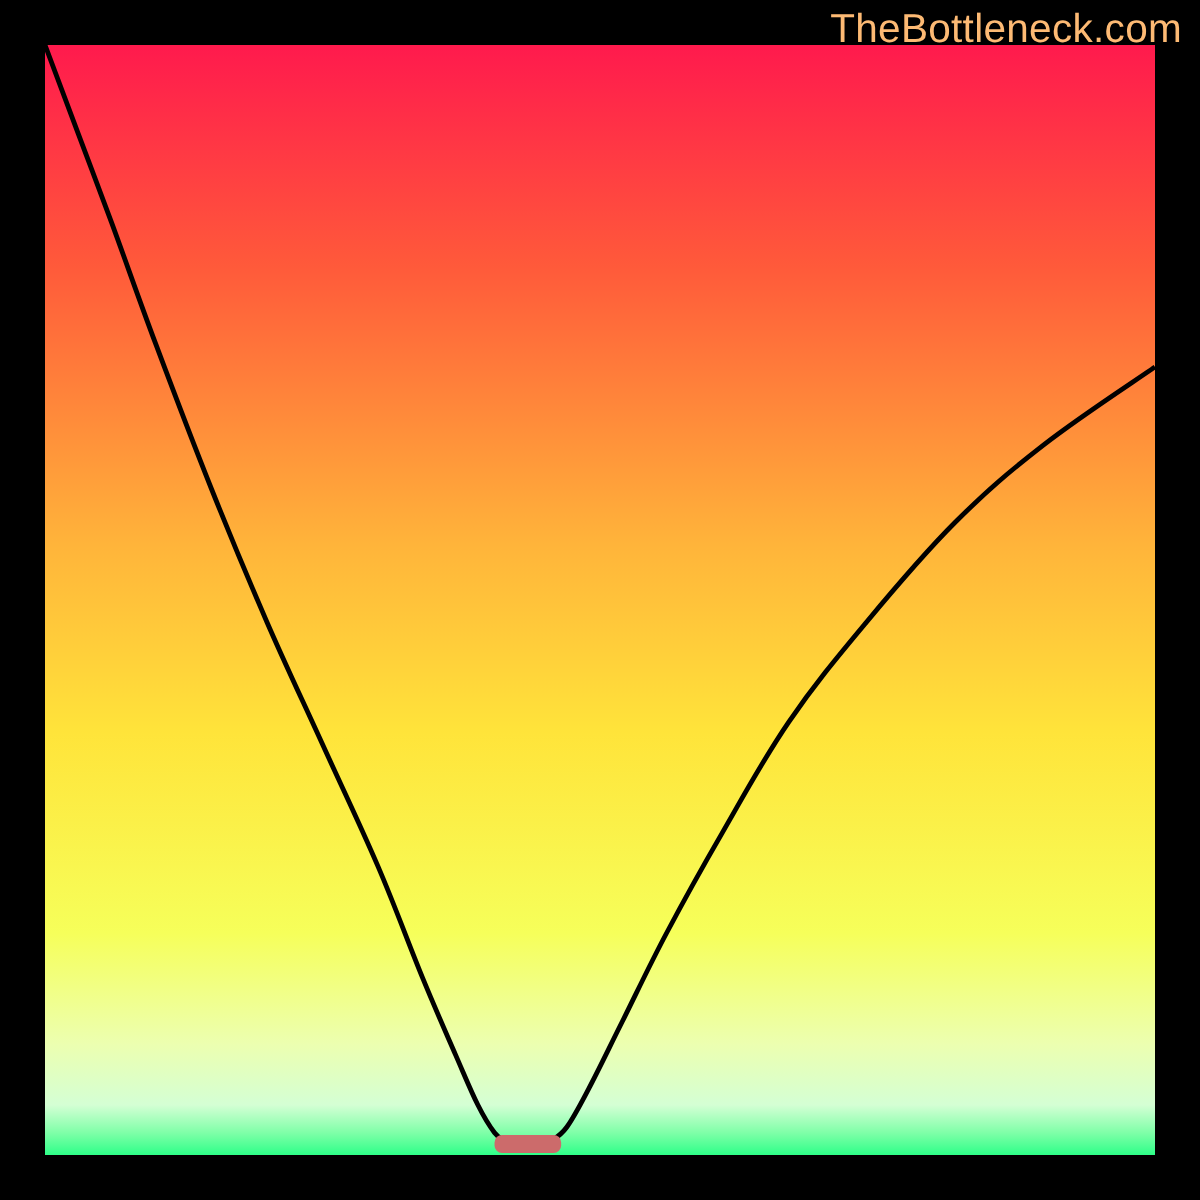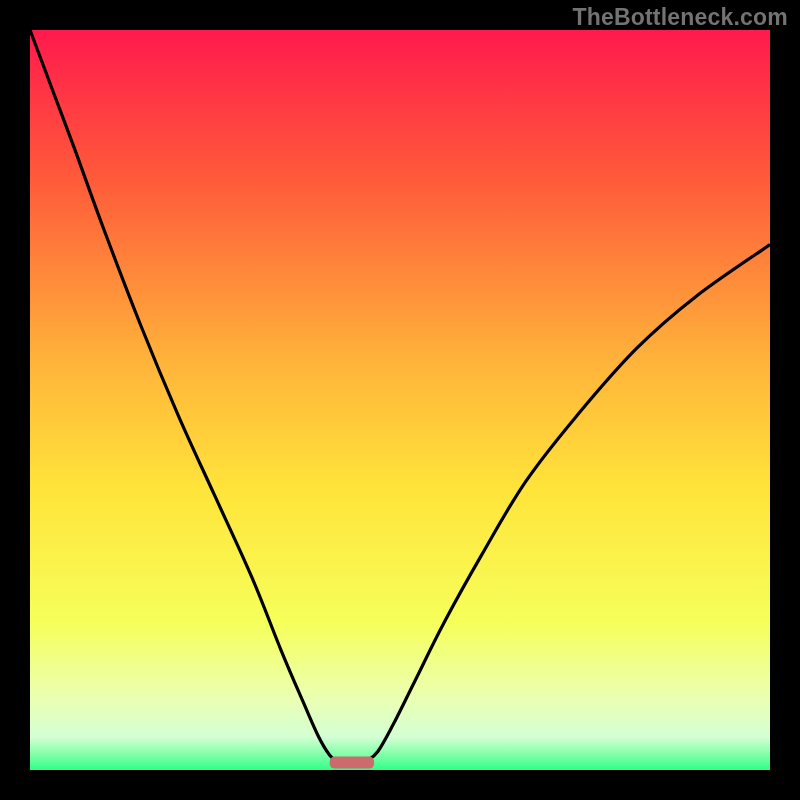--- a/index.html
+++ b/index.html
@@ -23,23 +23,23 @@
     position: absolute;
     left: 0;
     top: 0;
     width: 740px;
     height: 740px;
   }
   .watermark {
     position: absolute;
     top: 4px;
     right: 12px;
-    color: #737373;
-    font-size: 23px;
-    font-weight: 700;
+    color: #fdba74;
+    font-size: 27px;
+    font-weight: 400;
     letter-spacing: 0.2px;
   }
 </style>
 </head>
 <body>
 
 <div class="frame">
   <svg class="plot-area" viewBox="0 0 740 740" preserveAspectRatio="none">
     <defs>
       <linearGradient id="bg-grad" x1="0" y1="0" x2="0" y2="1">

